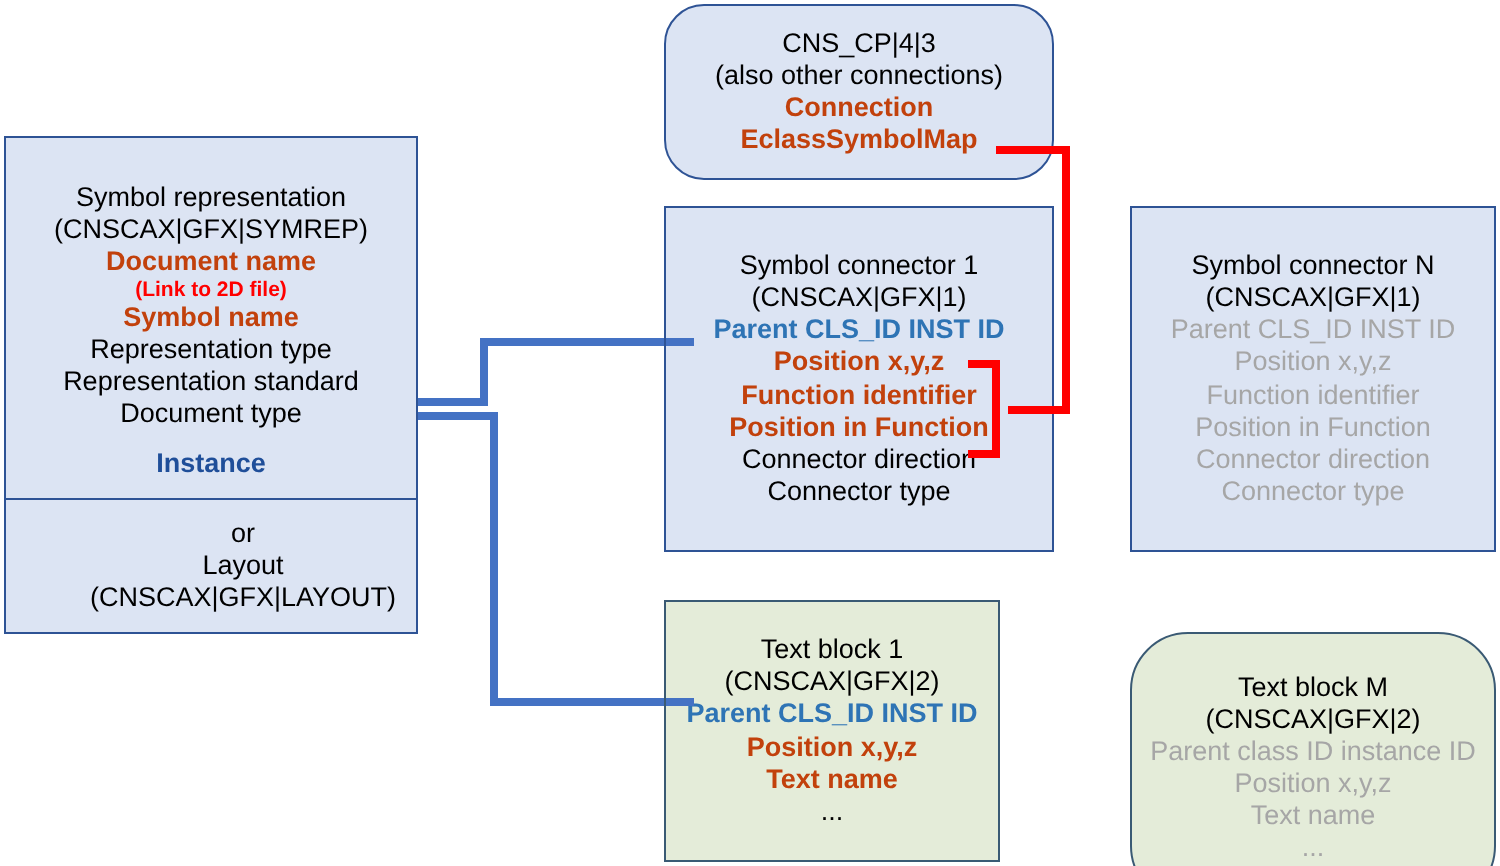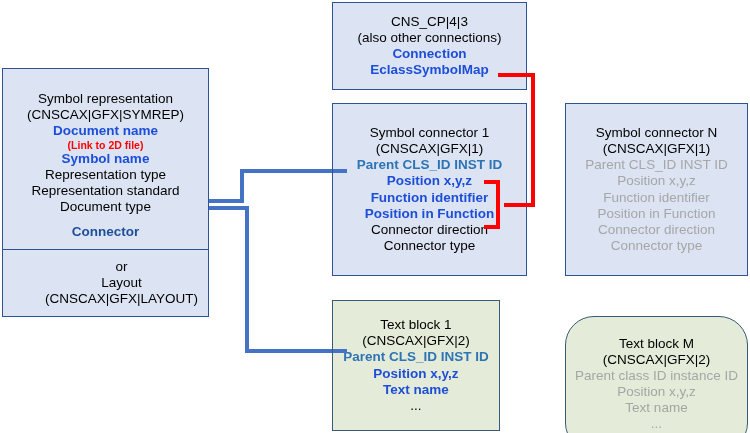--- a/index.html
+++ b/index.html
@@ -15,21 +15,21 @@
     display:flex;flex-direction:column;align-items:center;justify-content:center;
     text-align:center;
     border:1px solid #2e5395;
     background:#dce4f3;
     z-index:3;
   }
   .box.green{background:#e4ecd9;border:1px solid #3a5a74;}
 
   .ln{display:block;line-height:1.19;white-space:nowrap;}
   .t-black{color:#000000;font-size:13.5px;}
-  .t-red{color:#1d4ed8;font-size:13.5px;font-weight:bold;}
+  .t-red{color:#c2410c;font-size:13.5px;font-weight:bold;}
   .t-red-sm{color:#ff0000;font-size:10.5px;font-weight:bold;}
   .t-blue{color:#2e74b5;font-size:13.5px;font-weight:bold;}
   .t-gray{color:#a6a6a6;font-size:13.5px;}
   .t-instance{color:#1f4e99;font-size:13.5px;font-weight:bold;}
   .sp{height:9px;}
 
   
   .seg{position:absolute;background:#4472c4;z-index:2;}
   .seg.h{height:4px;}
   .seg.v{width:4px;}
@@ -73,30 +73,30 @@
   <div class="box" style="left:2px;top:32px;width:207px;height:195px;margin-top:36px;">
     <span class="ln t-black">Symbol representation</span>
     <span class="ln t-black">(CNSCAX|GFX|SYMREP)</span>
     <span class="ln t-red">Document name</span>
     <span class="ln t-red-sm">(Link to 2D file)</span>
     <span class="ln t-red">Symbol name</span>
     <span class="ln t-black">Representation type</span>
     <span class="ln t-black">Representation standard</span>
     <span class="ln t-black">Document type</span>
     <span class="sp"></span>
-    <span class="ln t-instance">Connector</span>
+    <span class="ln t-instance">Instance</span>
   </div>
 
   <div class="box" style="left:2px;top:249px;width:207px;height:68px;padding-left:32px;">
     <span class="ln t-black">or</span>
     <span class="ln t-black">Layout</span>
     <span class="ln t-black">(CNSCAX|GFX|LAYOUT)</span>
   </div>
 
-  <div class="box" style="left:332px;top:2px;width:195px;height:88px;">
+  <div class="box" style="left:332px;top:2px;width:195px;height:88px;border-radius:20px;">
     <span class="ln t-black">CNS_CP|4|3</span>
     <span class="ln t-black">(also other connections)</span>
     <span class="ln t-red">Connection</span>
     <span class="ln t-red">EclassSymbolMap</span>
   </div>
 
   <div class="box" style="left:332px;top:103px;width:195px;height:173px;">
     <span class="ln t-black">Symbol connector 1</span>
     <span class="ln t-black">(CNSCAX|GFX|1)</span>
     <span class="ln t-blue">Parent CLS_ID INST ID</span>

